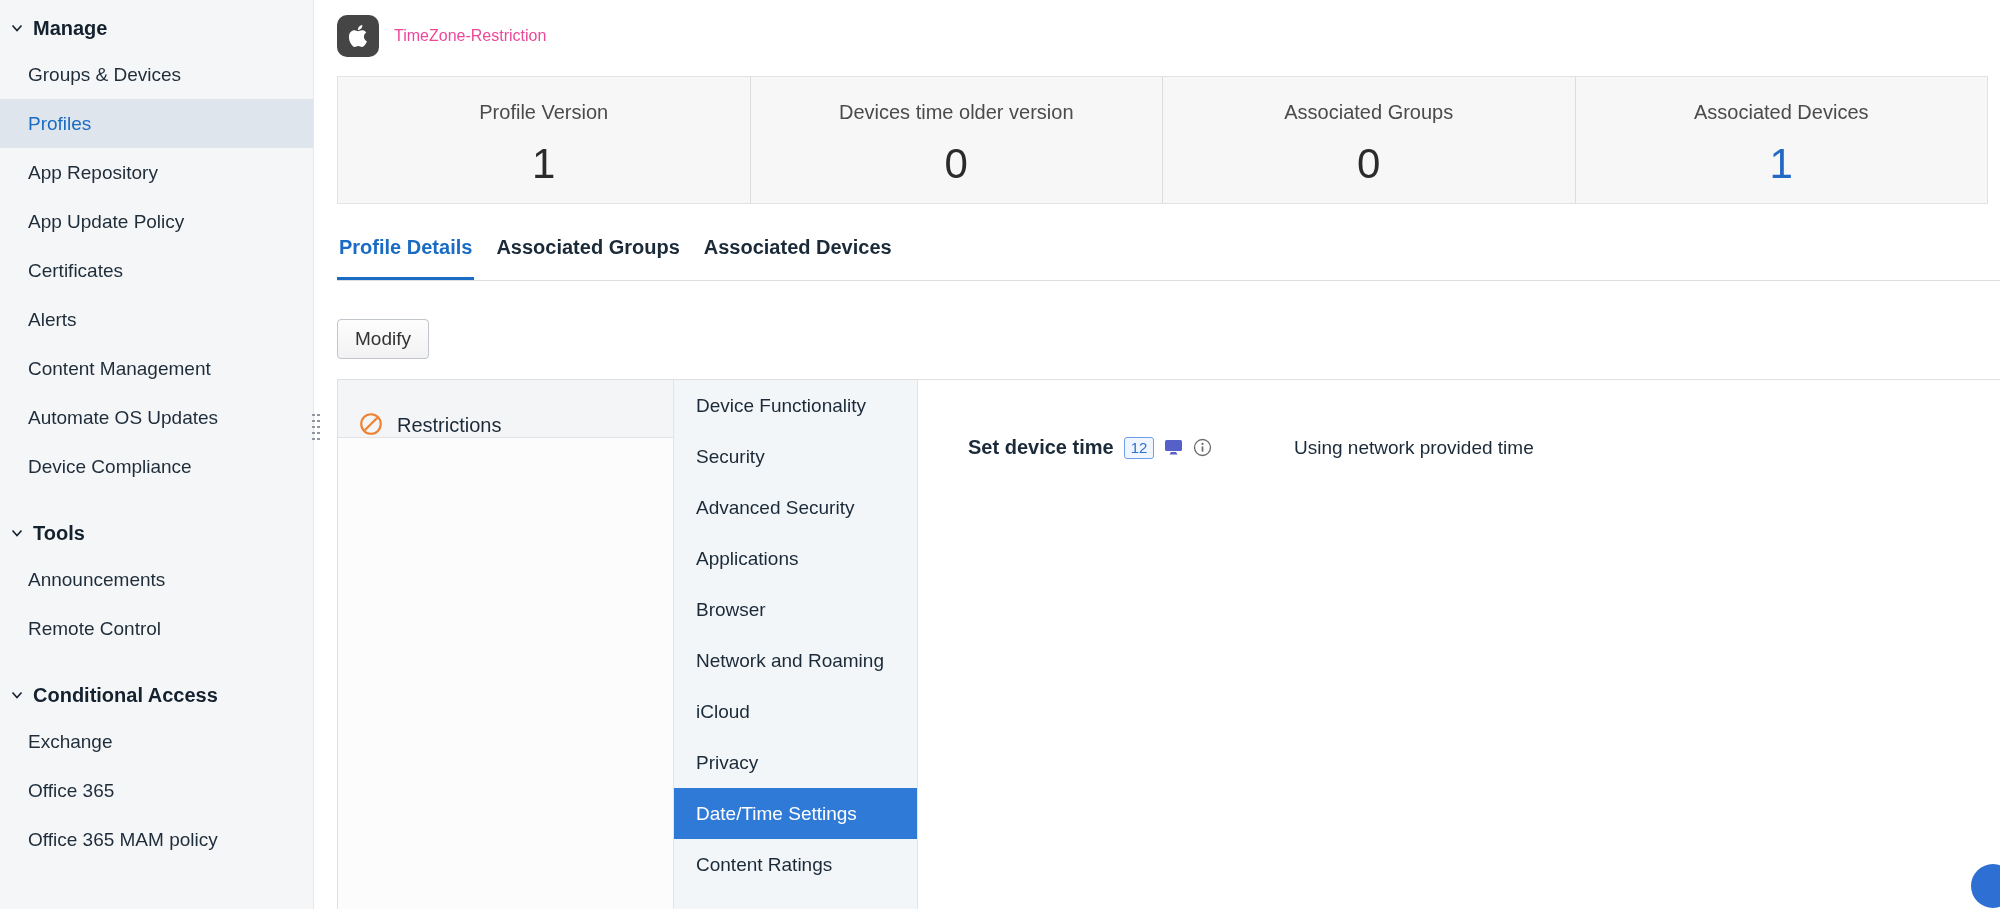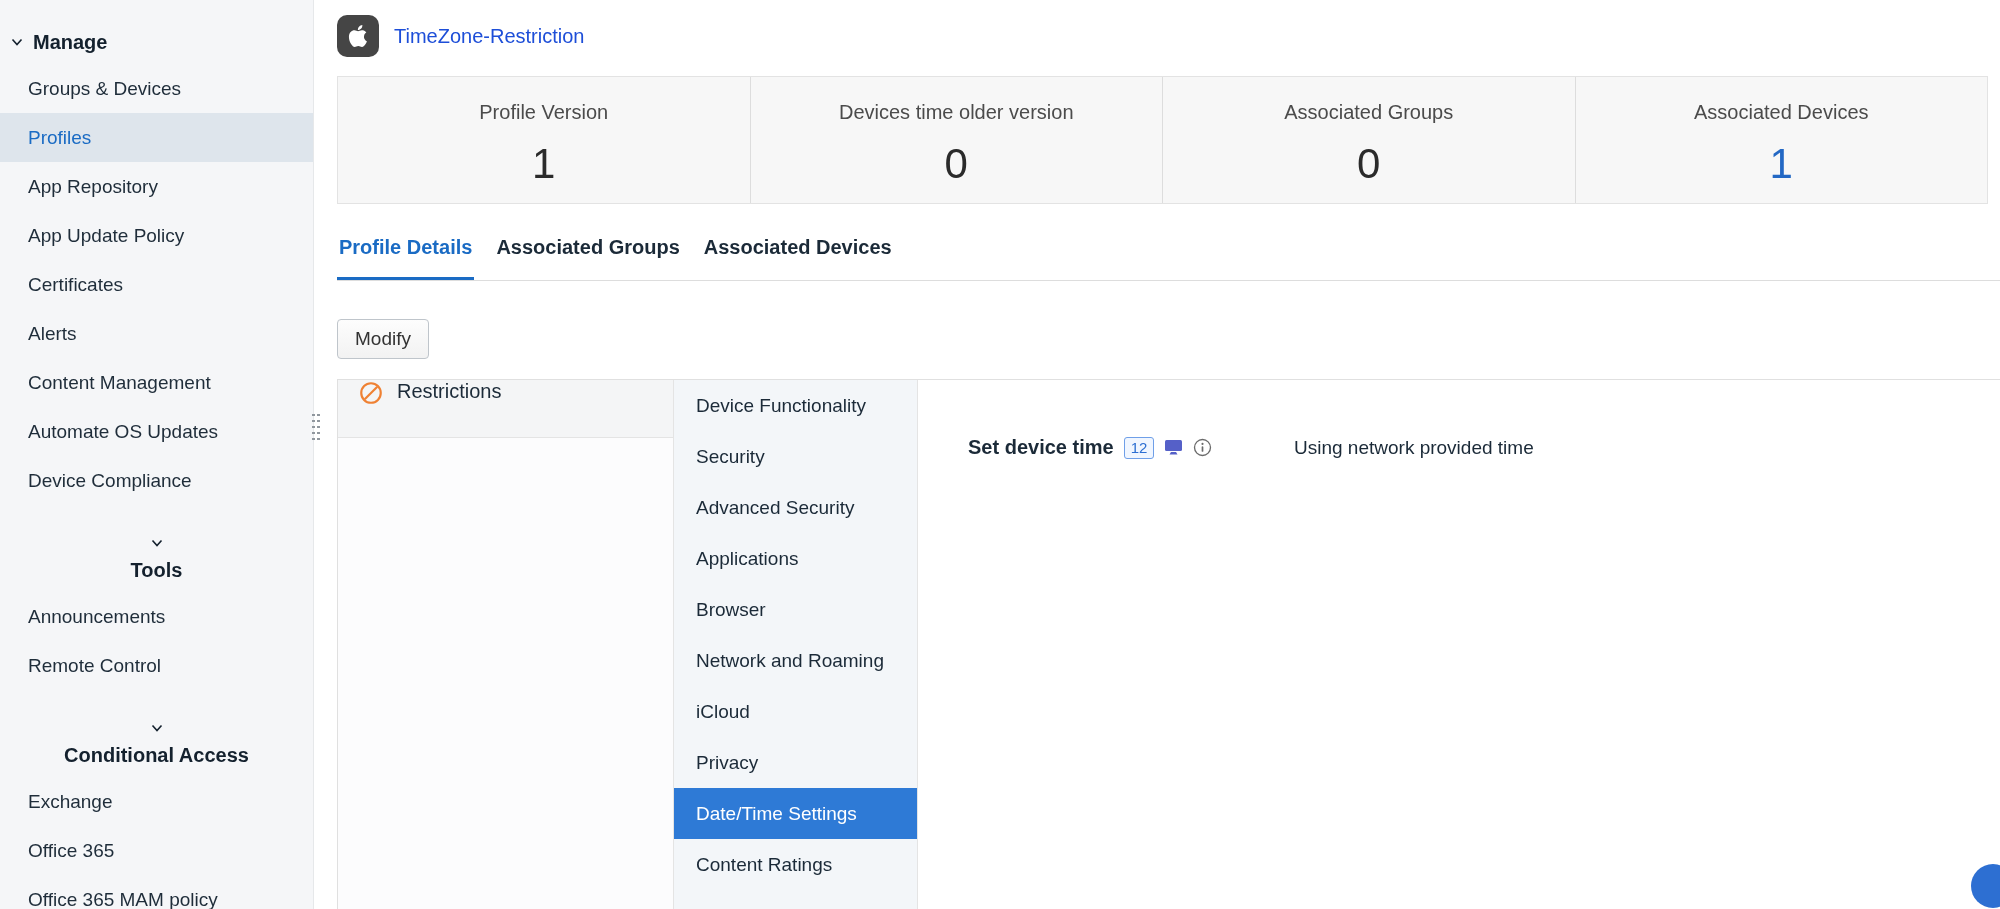--- a/index.html
+++ b/index.html
@@ -1,36 +1,36 @@
 <!DOCTYPE html>
 <html><head>
 <meta charset="utf-8">
 <style>
   * { margin:0; padding:0; box-sizing:border-box; }
   html,body { width:2000px; height:909px; overflow:hidden; background:#fff;
     font-family:"Liberation Sans","DejaVu Sans",sans-serif; color:#1f2d3a; }
 
   
   .sidebar { position:absolute; left:0; top:0; width:314px; height:909px;
-    background:#f5f6f8; border-right:1px solid #e6e8ea; padding-top:20px; z-index:2; }
+    background:#f5f6f8; border-right:1px solid #e6e8ea; padding-top:6px; z-index:2; }
   .side-section-header { display:flex; align-items:center; gap:9px;
     padding:11px 10px 11px 10px; font-size:20px; font-weight:700; color:#14212e;
     line-height:22px; cursor:pointer; }
-  .side-section-header.gap { margin-top:20px;flex-direction:column; }
+  .side-section-header.gap { margin-top:20px; }
   .chev { width:14px; height:14px; flex:0 0 14px; }
   .side-item { padding:13px 10px 13px 28px; font-size:19px; line-height:23px;
     color:#1f2d3a; cursor:pointer; }
   .side-item.selected { background:#dee5ec; color:#1a6bc4; }
 
   
   .main { position:absolute; left:314px; top:0; width:1686px; height:909px; background:#fff; }
   .main-header { height:72px; display:flex; align-items:center; padding-left:23px; gap:15px; }
   .platform-icon { width:42px; height:42px; border-radius:10px; background:#454545;
     display:flex; align-items:center; justify-content:center; }
-  .page-title { font-size:20px; font-weight:500; color:#1d4ed8; }
+  .page-title { font-size:16px; font-weight:500; color:#ec4899; }
 
   .stats-bar { margin:4px 12px 0 23px; height:128px; background:#f7f7f7;
     border:1px solid #e3e3e3; display:flex; }
   .stat { flex:1; text-align:center; padding-top:24px; }
   .stat + .stat { border-left:1px solid #ddd; }
   .stat-label { font-size:20px; color:#4b4b4b; }
   .stat-value { font-size:42px; color:#2b2b2b; margin-top:16px; font-weight:400; }
   .stat-value.highlight { color:#2368c4; }
 
   .tabs { margin-left:23px; margin-top:20px; display:flex; gap:20px;
@@ -41,21 +41,21 @@
 
   .modify-btn { margin:38px 0 0 23px; display:inline-block; padding:8px 17px;
     font-size:19px; color:#333; background:linear-gradient(#fdfdfd,#f2f2f2);
     border:1px solid #bfc5cb; border-radius:4px; cursor:pointer;
     font-family:"Liberation Sans",sans-serif; }
 
   .panel { margin-left:23px; margin-top:20px; height:536px; display:flex;
     border-top:1px solid #e0e0e0; border-left:1px solid #e0e0e0; }
   .panel-left { width:336px; border-right:1px solid #e4e4e4; background:#fcfcfd; }
   .category-row { height:58px; background:#f4f5f6; border-bottom:1px solid #e4e4e4;
-    display:flex; align-items:flex-start; gap:13px; padding-left:20px; cursor:pointer; }
+    display:flex; align-items:flex-end; gap:13px; padding-left:20px; cursor:pointer; }
   .category-label { font-size:20px; color:#1b2a38; }
 
   .panel-nav { width:244px; background:#f3f6f9; border-right:1px solid #e4e4e4; }
   .nav-item { height:51px; display:flex; align-items:center; padding-left:22px;
     font-size:19px; color:#1b2a38; cursor:pointer; }
   .nav-item.selected { background:#2e7ad6; color:#fff; }
 
   .panel-content { flex:1; background:#fff; padding:56px 0 0 50px; }
   .setting-row { display:flex; align-items:center; margin-bottom:26px; }
   .setting-label-group { width:326px; display:flex; align-items:center; gap:10px; }

